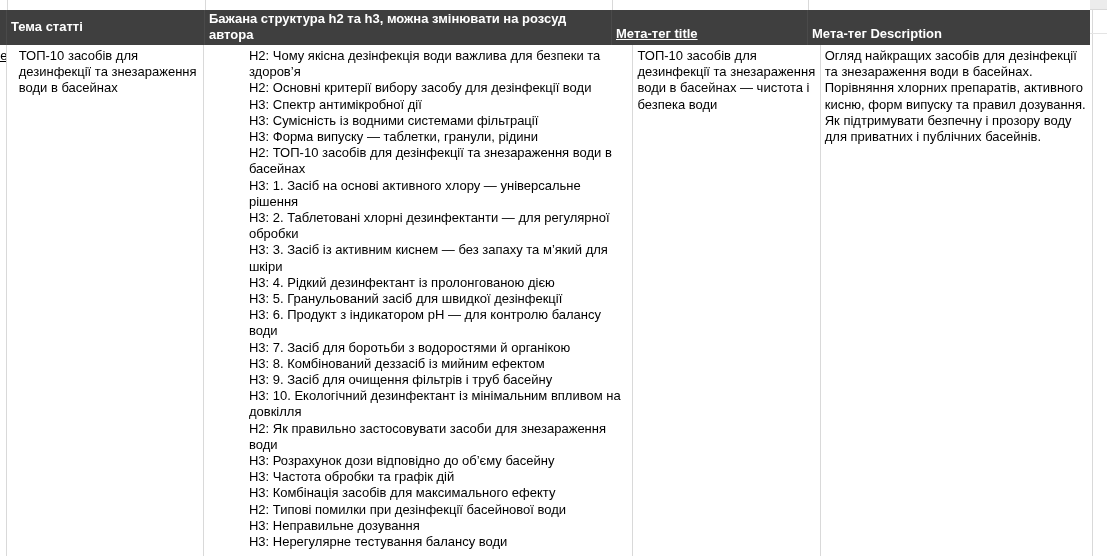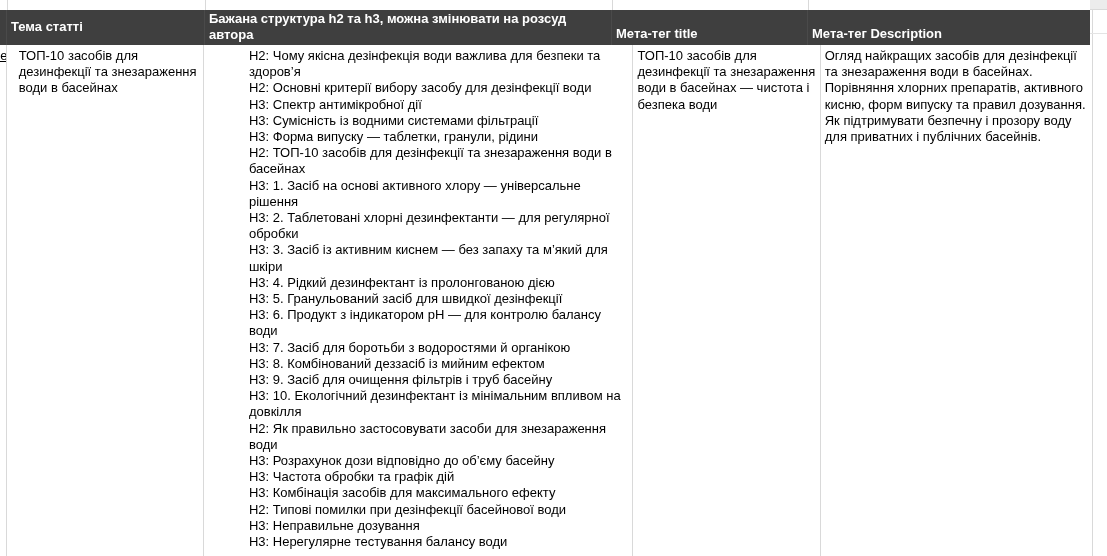--- a/index.html
+++ b/index.html
@@ -34,21 +34,21 @@
     height:35px; padding:2px 3px 3px 4px;
     border-right:1px solid #4a4a4a;
     overflow:hidden; line-height:16px;
     display:flex;
   }
   .hcell.top    { align-items:center; }
   .hcell.bottom { align-items:flex-end; }
   .hc0 { width:7px;   padding:0; }
   .hc1 { width:198px; }
   .hc2 { width:407px; }
-  .hc3 { width:196px; }
+  .hc3 { width:196px;text-decoration:underline; }
   .hc4 { width:282px; border-right:none; }
 
   
   .body-row {
     position:absolute; top:45px; left:0; width:1090px; height:511px;
     background:#ffffff;
     display:flex;
   }
   .bcell {
     height:511px;

